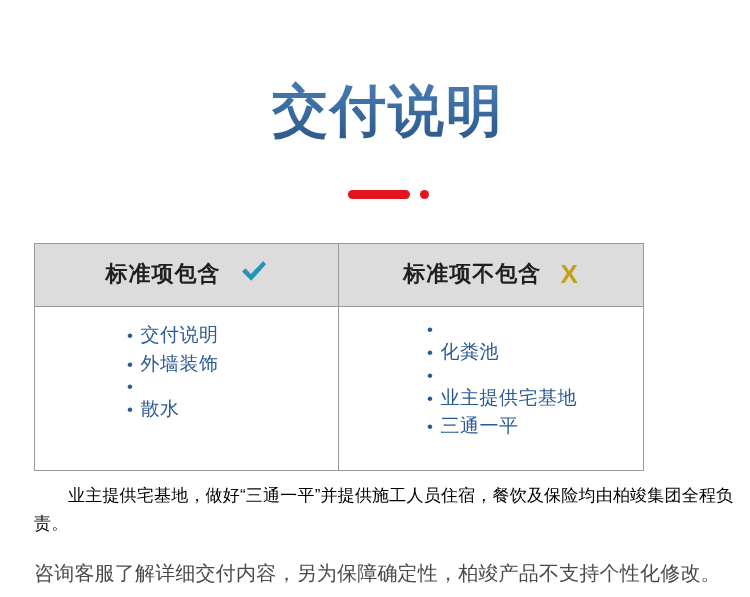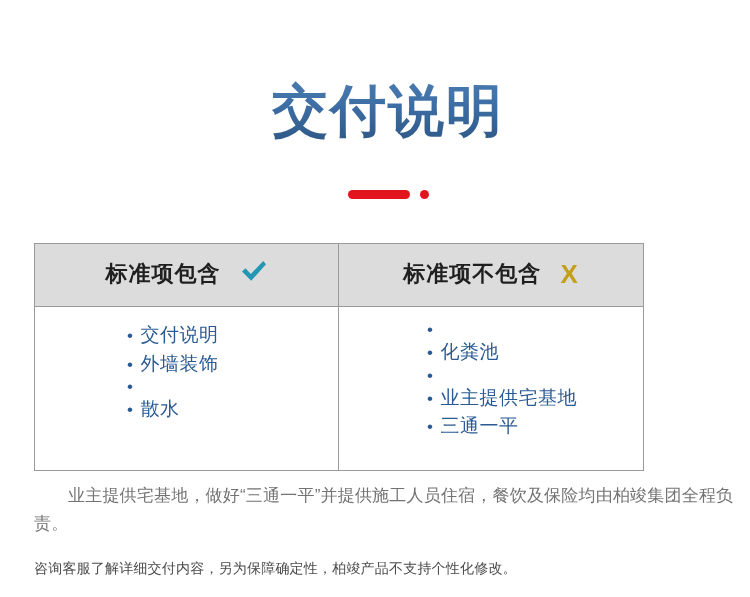--- a/index.html
+++ b/index.html
@@ -155,27 +155,27 @@
   
   .notes {
     position: absolute;
     left: 21px;
     top: 482px;
     width: 707px;
   }
   .note-primary {
     font-size: 17px;
     line-height: 1.62;
-    color: #737373;
+    color: #000000;
     text-indent: 34px;
     letter-spacing: 0.2px;
     margin: 0;
   }
   .note-secondary {
-    font-size: 14px;
+    font-size: 20px;
     line-height: 1.6;
     color: #4a4a4a;
     letter-spacing: 0.2px;
     margin: 20px 0 0 0;
   }
 </style>
 </head>
 <body>
 
 <div class="page">

